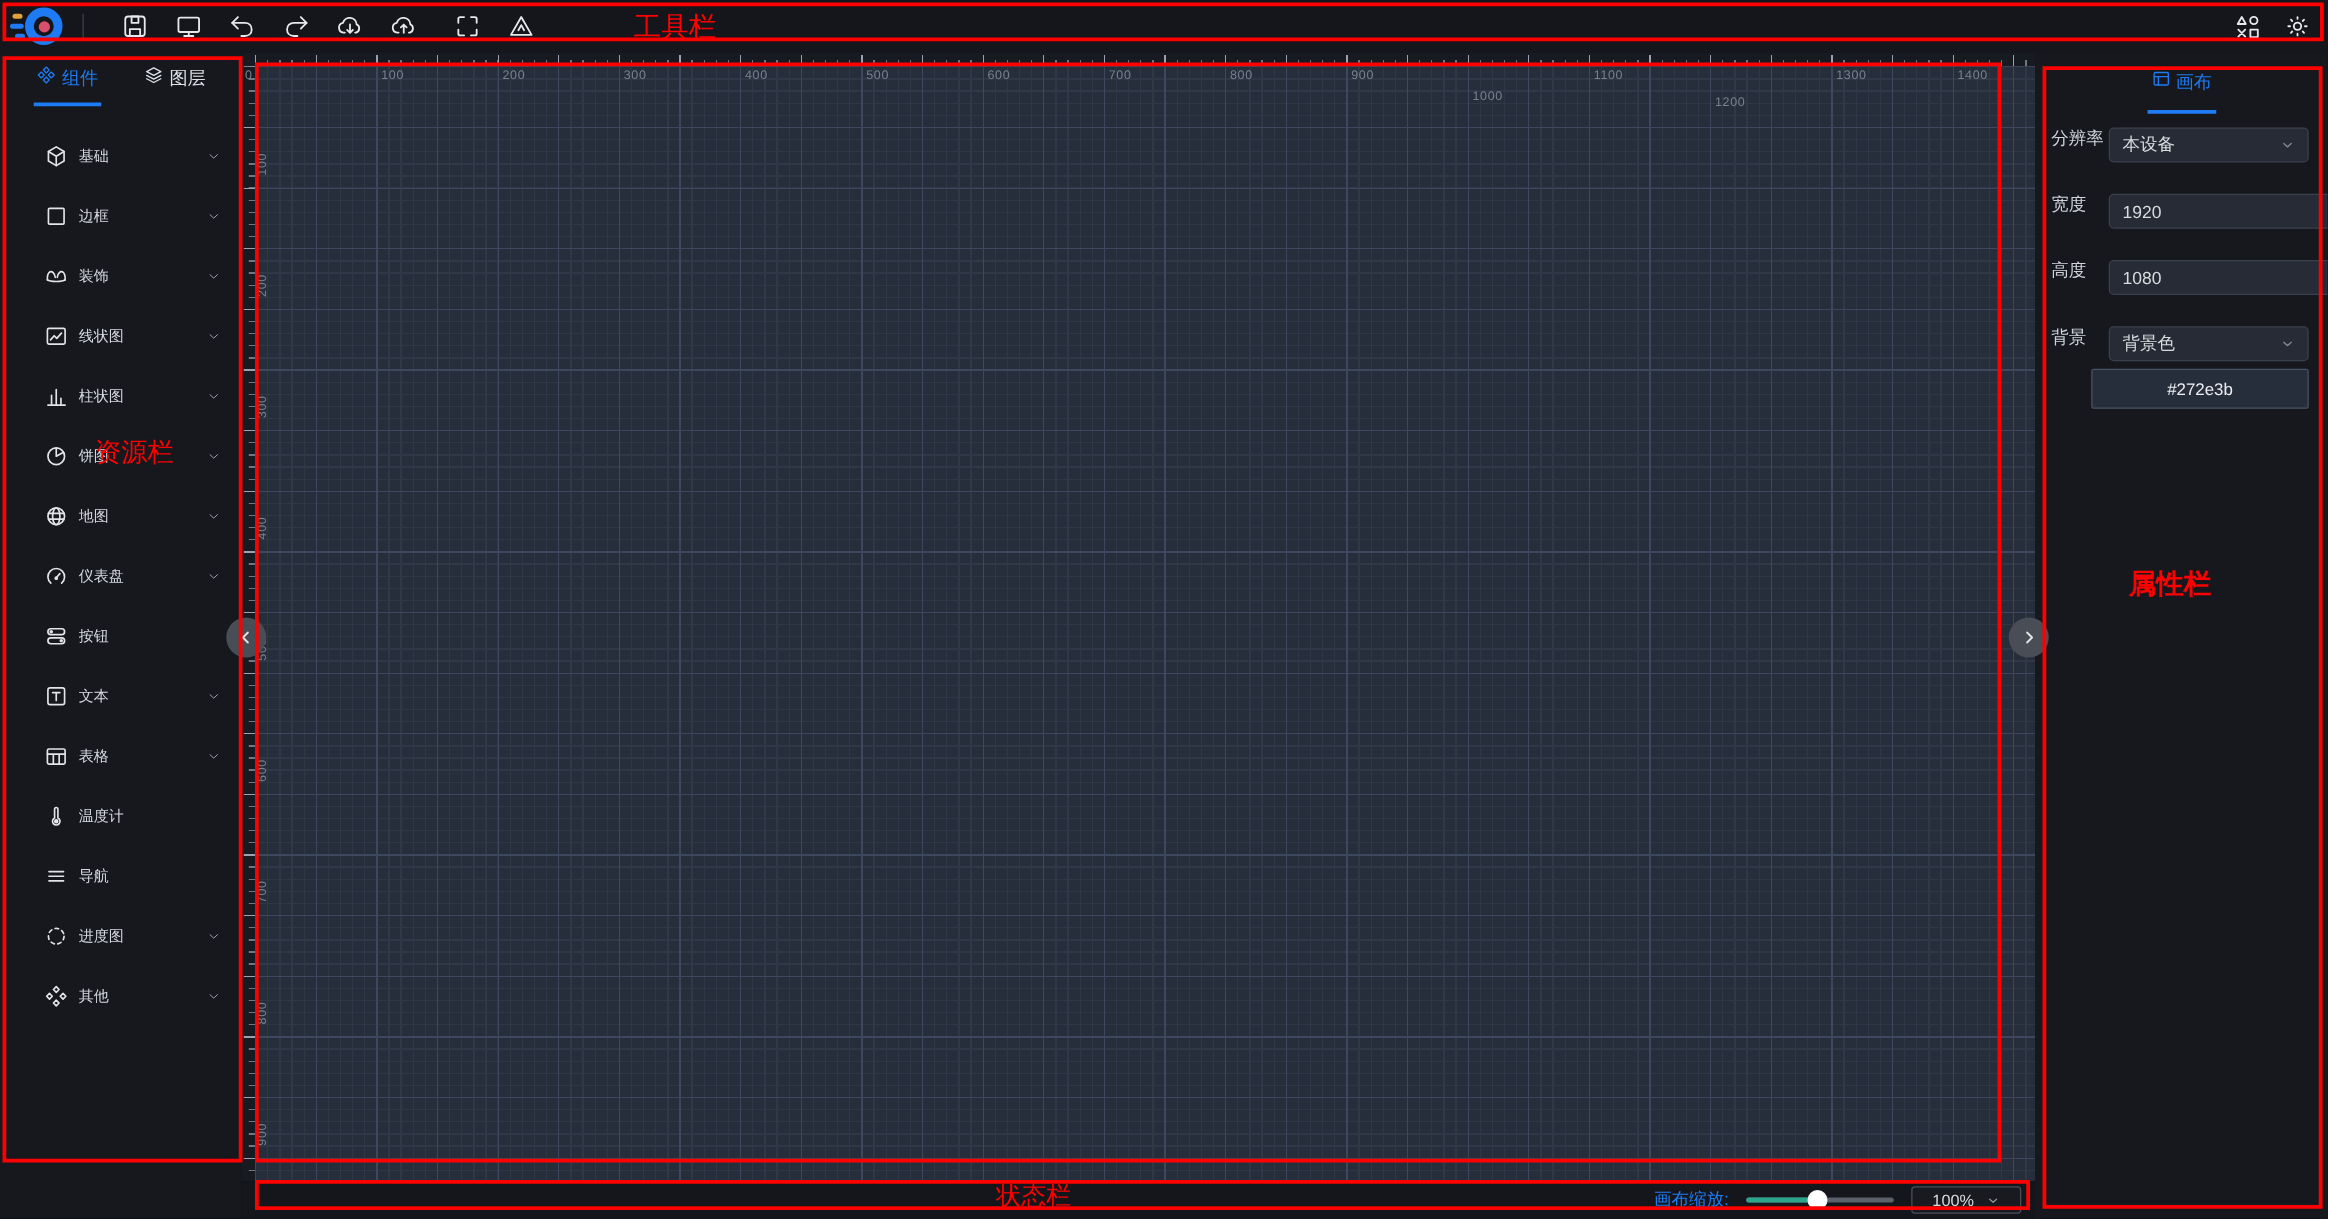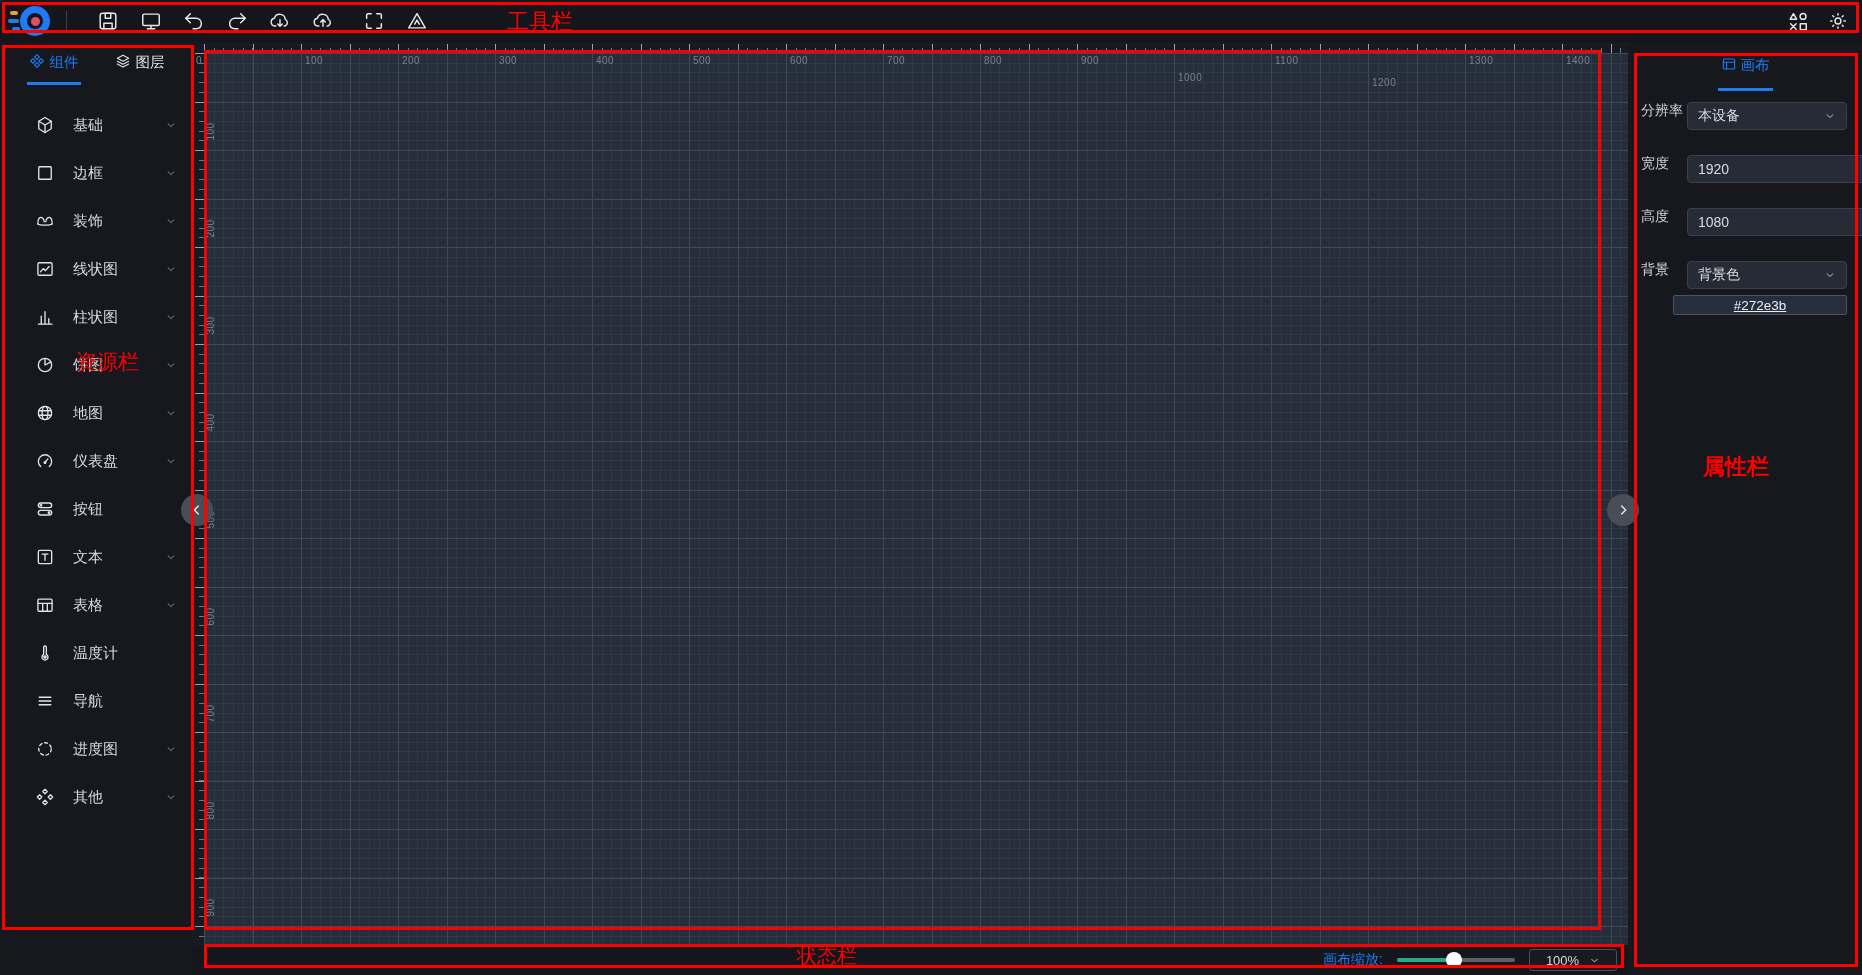--- a/index.html
+++ b/index.html
@@ -32,21 +32,21 @@
   .side-tabs { height:43px; display:flex; justify-content:center; gap:32px; }
   .stab { display:flex; align-items:center; gap:5px; font-size:14.5px; color:#dfe2e7;
     cursor:pointer; padding:0 2px; border-bottom:3px solid transparent; height:43px; }
   .stab svg { width:16px; height:16px; }
   .stab.active { color:#1f7bf4; border-bottom-color:#1f7bf4; }
   .side-list { padding-top:16px; }
   .sitem { height:48px; display:flex; align-items:center; padding:0 16px 0 35px;
     color:#d6d9df; cursor:pointer; }
   .sitem .icon { width:20px; height:20px; color:#e2e4e9; flex:0 0 auto; }
   .sitem .icon svg { width:20px; height:20px; display:block; }
-  .slabel { font-size:15px; margin-left:18px; }
+  .slabel { font-size:12px; margin-left:8px; }
   .schev { margin-left:auto; color:#9aa0ab; width:12px; height:12px; }
   .schev svg { width:12px; height:12px; display:block; }
 
   
   .canvas-area { position:absolute; left:193px; top:42px; width:1440px; height:903px;
     background:#171a21; overflow:hidden; }
   .ruler-top { position:absolute; left:11px; top:0; right:0; height:11px;
     background-image:
       repeating-linear-gradient(90deg,#9aa2b1 0 1px,transparent 1px 48.5px),
       repeating-linear-gradient(90deg,#6f7684 0 1px,transparent 1px 9.7px);
@@ -97,22 +97,22 @@
   .prow.tight { margin-bottom:6px; }
   .plabel { width:46px; flex:0 0 auto; color:#cfd3da; font-size:14px; }
   .pselect { flex:1; height:28px; background:#262b35; border:1px solid #3a404d; border-radius:4px;
     display:flex; align-items:center; padding:0 10px; color:#d8dade; font-size:14px; cursor:pointer; }
   .pselect svg { width:12px; height:12px; margin-left:auto; color:#7d8term490; color:#7d8490; }
   .pnum { flex:1; height:28px; background:#262b35; border:1px solid #3a404d; border-radius:4px;
     display:flex; align-items:center; padding:0 8px 0 10px; }
   .pnum input { flex:1; min-width:0; background:transparent; border:none; outline:none;
     color:#d8dade; font-size:14px; font-family:inherit; }
   .spacer32 { width:32px; flex:0 0 auto; }
-  .color-field { flex:1; height:20px; border:1px solid #4a5364; border-radius:2px;
-    display:flex; align-items:center; justify-content:center; color:#eceef2; font-size:13.5px; cursor:pointer;text-decoration:underline; }
+  .color-field { flex:1; height:32px; border:1px solid #4a5364; border-radius:2px;
+    display:flex; align-items:center; justify-content:center; color:#eceef2; font-size:13.5px; cursor:pointer; }
 
   
   .anno { position:absolute; border:3px solid #ff0000; z-index:50; pointer-events:none; }
   .anno-label { position:absolute; color:#ff0000; z-index:51; pointer-events:none;
     font-size:22px; }
 </style>
 </head>
 <body>
 
 <div id="app">

